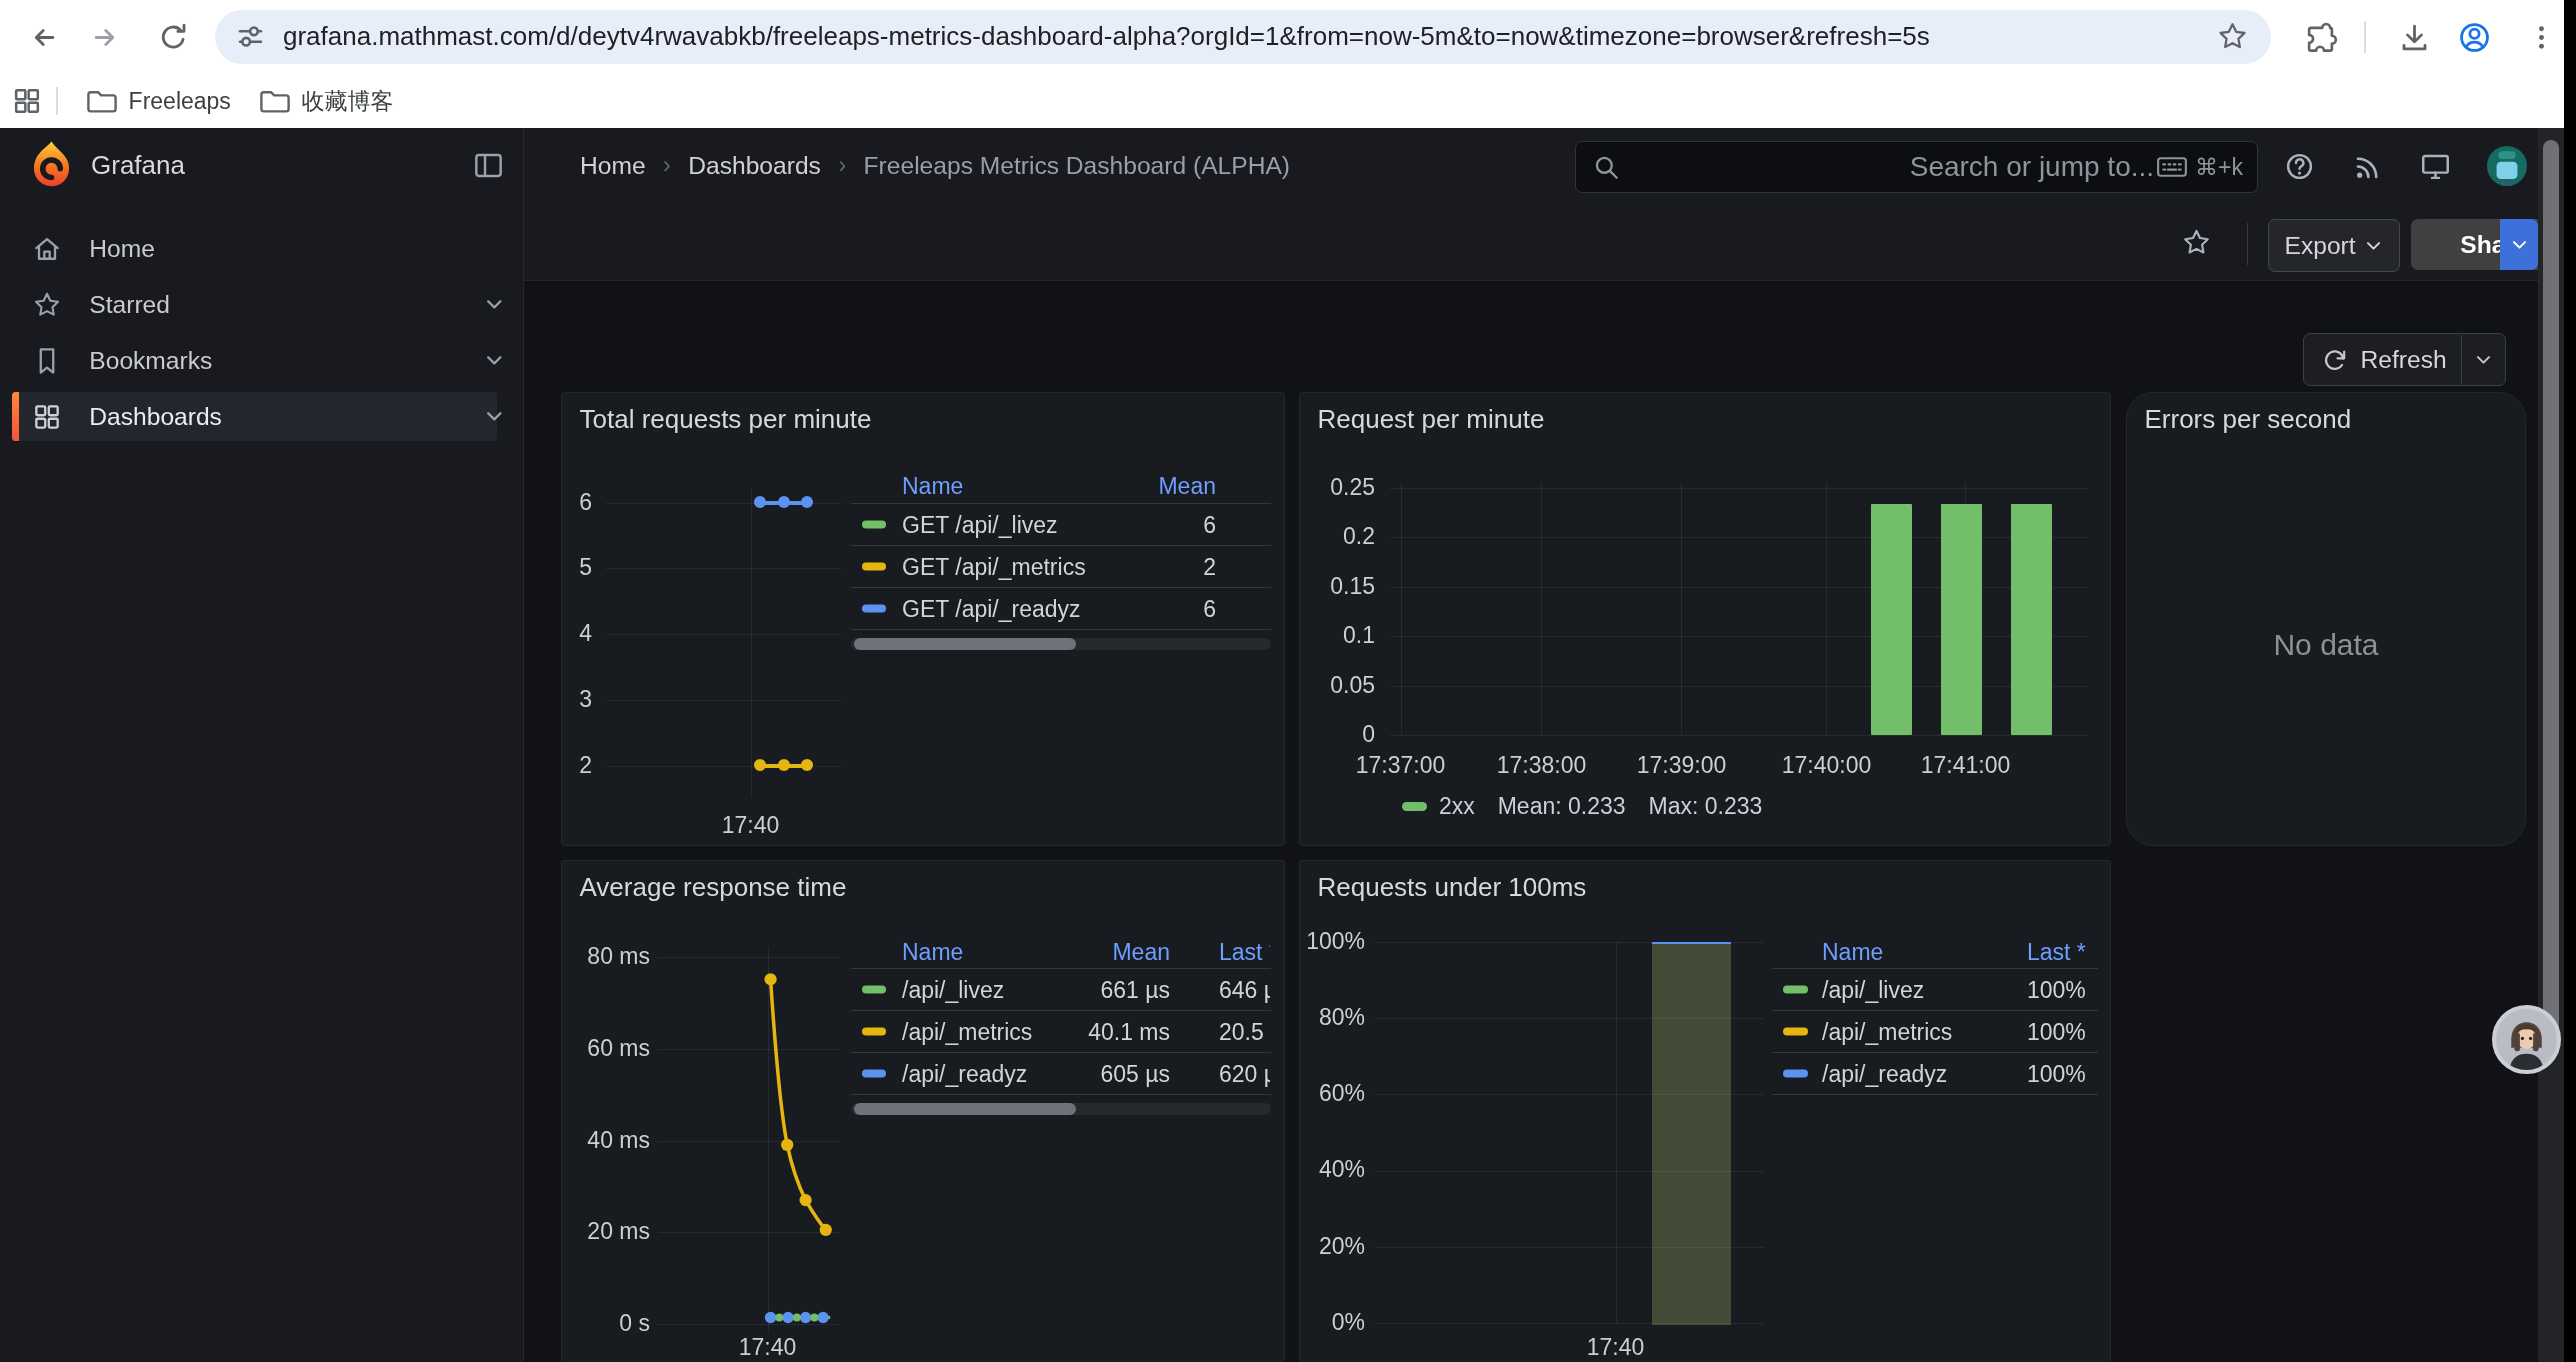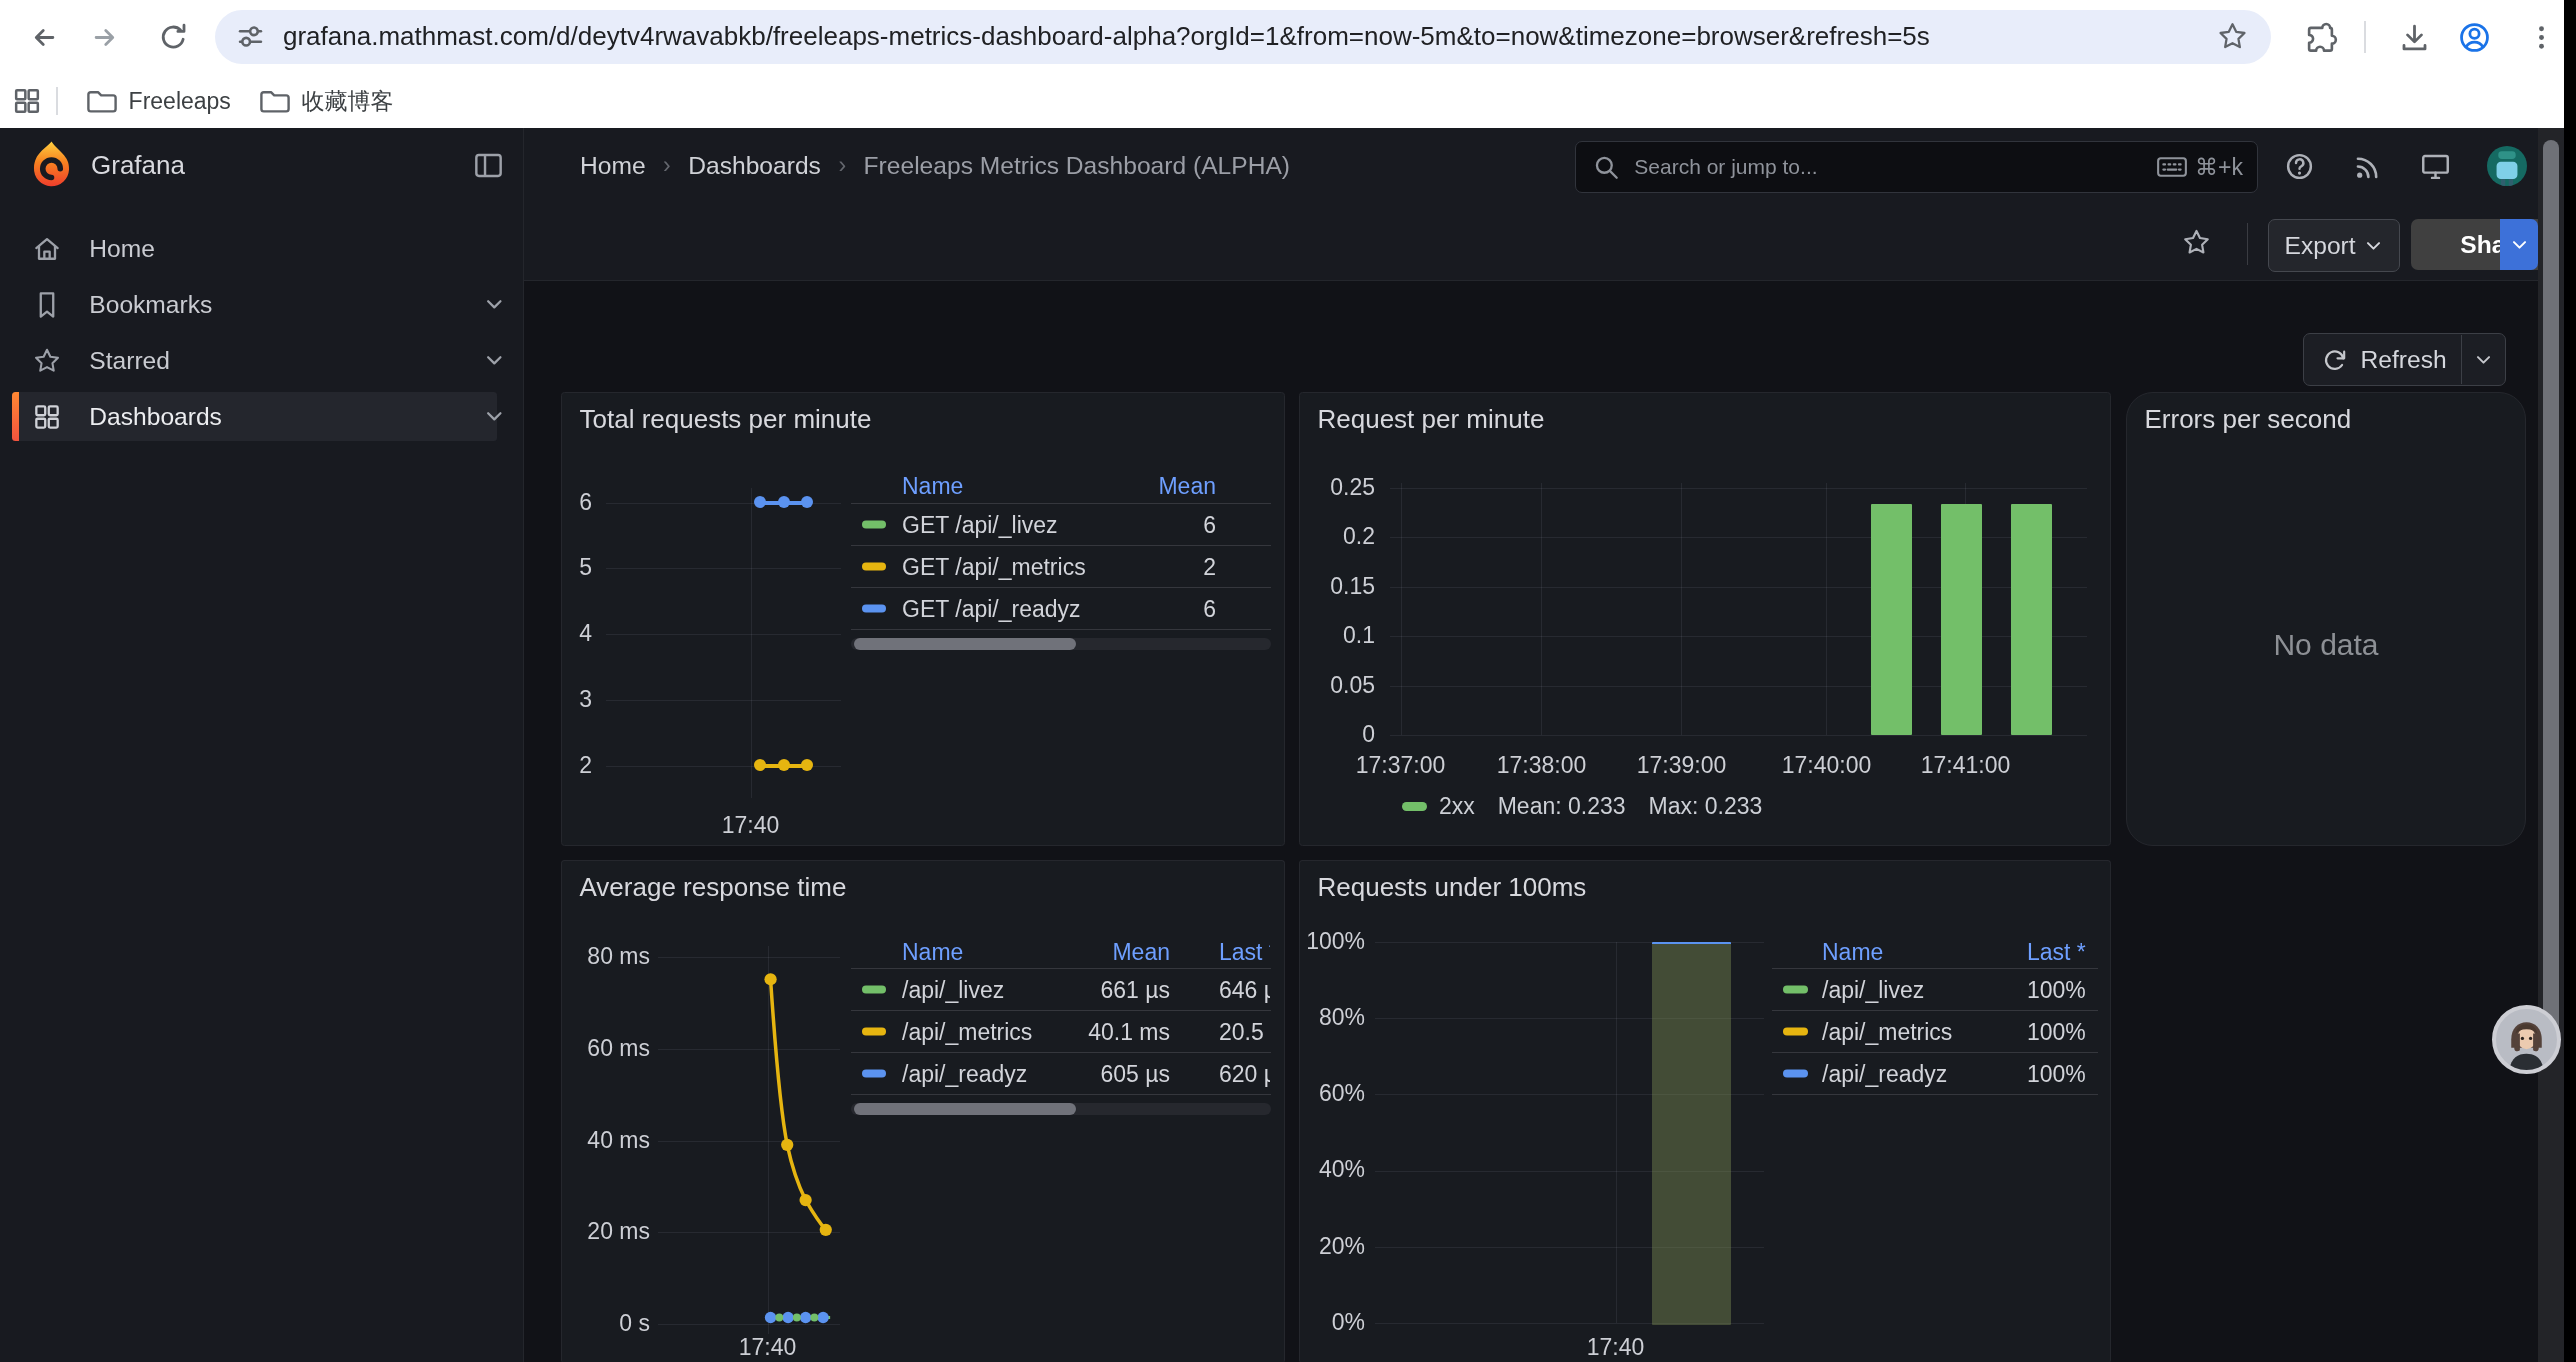--- a/index.html
+++ b/index.html
@@ -18,22 +18,22 @@
   .bfolder{display:flex;align-items:center;height:42px;padding:0 14px;border-radius:21px;cursor:pointer;}
   
   .gheader{position:absolute;left:0;top:128px;width:2576px;height:75px;background:#181a20;border-bottom:0.9px solid #24262c;}
   .brand{position:absolute;left:91px;top:0;height:75px;line-height:75px;font-size:26px;font-weight:500;color:#d8d9de;}
   .sidebar-divider{position:absolute;left:523px;top:128px;width:0.9px;height:1235px;background:#24262c;z-index:3;}
   .crumbs{position:absolute;left:580px;top:128px;height:75px;display:flex;align-items:center;font-size:24.6px;}
   .crumb{color:#d0d2d7;cursor:pointer;}
   .crumb.last{color:#9b9ea6;}
   .crumb-sep{color:#64676e;margin:0 17.5px;font-size:23px;}
   .searchbox{position:absolute;left:1575px;top:141px;width:681px;height:50px;background:#0d0e12;border:0.9px solid #31343c;border-radius:7px;display:flex;align-items:center;}
-  .searchbox input{flex:1;margin-left:12.3px;border:none;outline:none;background:transparent;font-size:21px;color:#c7c9cf;
-                   font-family:"Liberation Sans","DejaVu Sans",sans-serif;}
+  .searchbox input{flex:1;margin-left:12.3px;border:none;outline:none;background:transparent;font-size:28px;color:#c7c9cf;
+                   font-family:"Liberation Sans","DejaVu Sans",sans-serif;text-align:right;}
   .searchbox input::placeholder{color:#8f939b;}
   .kshort{display:flex;align-items:center;gap:7px;margin-right:14px;color:#8f939b;font-size:23px;}
   .gicon{position:absolute;width:39px;height:39px;display:flex;align-items:center;justify-content:center;color:#aeb1b8;}
   .gavatar{position:absolute;left:2487px;top:146px;width:40px;height:40px;border-radius:50%;background:#156a62;overflow:hidden;}
   .gsub{position:absolute;left:523px;top:203px;width:2053px;height:77px;background:#181a20;border-bottom:0.9px solid #24262c;}
   .sbtn{position:absolute;display:flex;align-items:center;justify-content:center;gap:8.8px;font-size:24.6px;border-radius:7px;cursor:pointer;}
   .btn-export{left:2268px;top:219px;width:130px;height:51px;background:#24262c;border:0.9px solid #45484f;color:#d5d7dd;}
   .btn-share{left:2411px;top:219px;width:87px;height:51px;border-radius:7px 0 0 7px;font-weight:700;color:#fff;}
   .btn-share-chev{left:2500px;top:219px;width:38px;height:51px;border-radius:0 7px 7px 0;color:#fff;}
   
@@ -275,40 +275,40 @@
               <path d="M9 15v14h18V15"></path>
               <path d="M15 29v-8h6v8"></path>
             </svg>
         </span>
         <span class="slabel">Home</span>
       </div>
     </div>
     <div class="srow">
       <div class="sitem">
         <span>
+          <svg width="32" height="32" viewBox="0 0 40 40" fill="none" stroke="currentColor" stroke-width="2.6" stroke-linejoin="round">
+              <path d="M20 6l4.2 8.6 9.5 1.4-6.9 6.7 1.6 9.4-8.4-4.4-8.4 4.4 1.6-9.4-6.9-6.7 9.5-1.4z"></path>
+            </svg>
+        </span>
+        <span class="slabel">Starred</span>
+      </div>
+      <span class="schev">
+          <svg width="24.6" height="24.6" viewBox="0 0 24 24" fill="none" stroke="currentColor" stroke-width="2.2" stroke-linecap="round" stroke-linejoin="round">
+            <path d="M6 9l6 6 6-6"></path>
+          </svg>
+        </span>
+    </div>
+    <div class="srow">
+      <div class="sitem">
+        <span>
           <svg width="32" height="32" viewBox="0 0 36 36" fill="none" stroke="currentColor" stroke-width="2.6" stroke-linejoin="round">
               <path d="M11 5h14v26l-7-5.5L11 31z"></path>
             </svg>
         </span>
         <span class="slabel">Bookmarks</span>
-      </div>
-      <span class="schev">
-          <svg width="24.6" height="24.6" viewBox="0 0 24 24" fill="none" stroke="currentColor" stroke-width="2.2" stroke-linecap="round" stroke-linejoin="round">
-            <path d="M6 9l6 6 6-6"></path>
-          </svg>
-        </span>
-    </div>
-    <div class="srow">
-      <div class="sitem">
-        <span>
-          <svg width="32" height="32" viewBox="0 0 40 40" fill="none" stroke="currentColor" stroke-width="2.6" stroke-linejoin="round">
-              <path d="M20 6l4.2 8.6 9.5 1.4-6.9 6.7 1.6 9.4-8.4-4.4-8.4 4.4 1.6-9.4-6.9-6.7 9.5-1.4z"></path>
-            </svg>
-        </span>
-        <span class="slabel">Starred</span>
       </div>
       <span class="schev">
           <svg width="24.6" height="24.6" viewBox="0 0 24 24" fill="none" stroke="currentColor" stroke-width="2.2" stroke-linecap="round" stroke-linejoin="round">
             <path d="M6 9l6 6 6-6"></path>
           </svg>
         </span>
     </div>
     <div class="srow">
       <div class="sitem active">
         <span style="color:#d0d2d8;">

